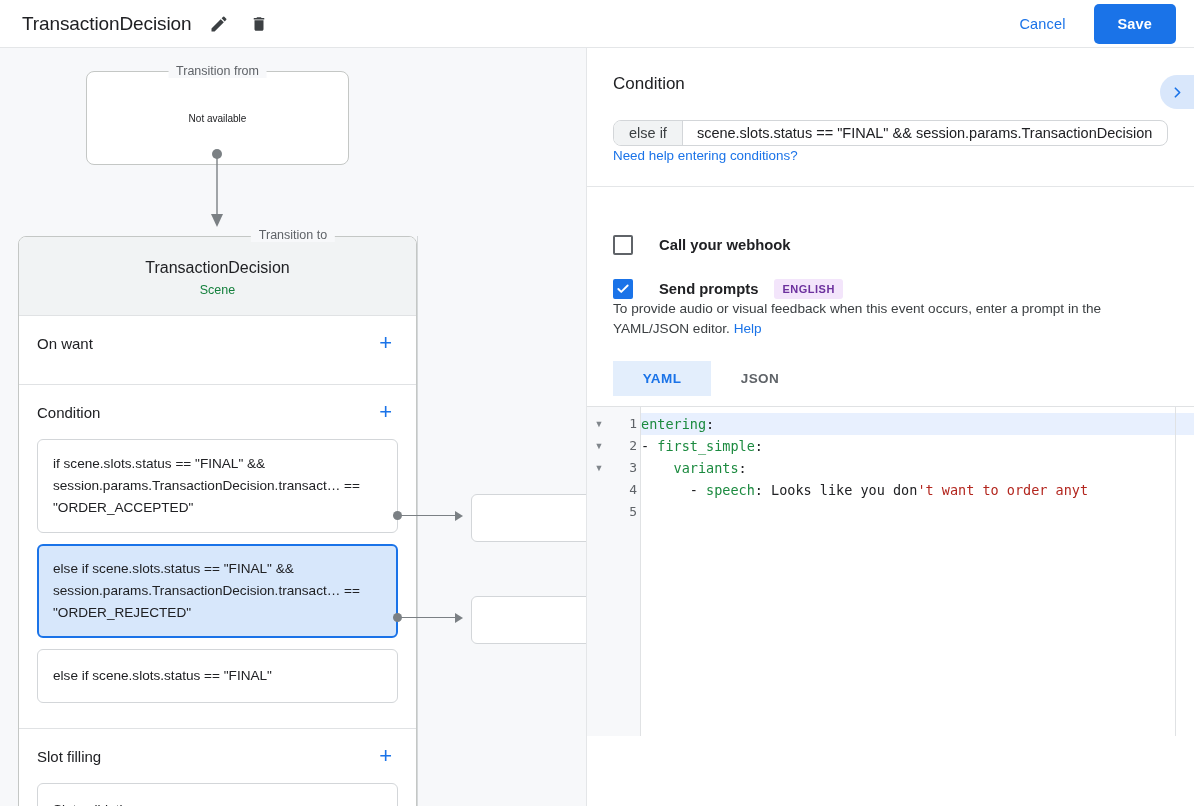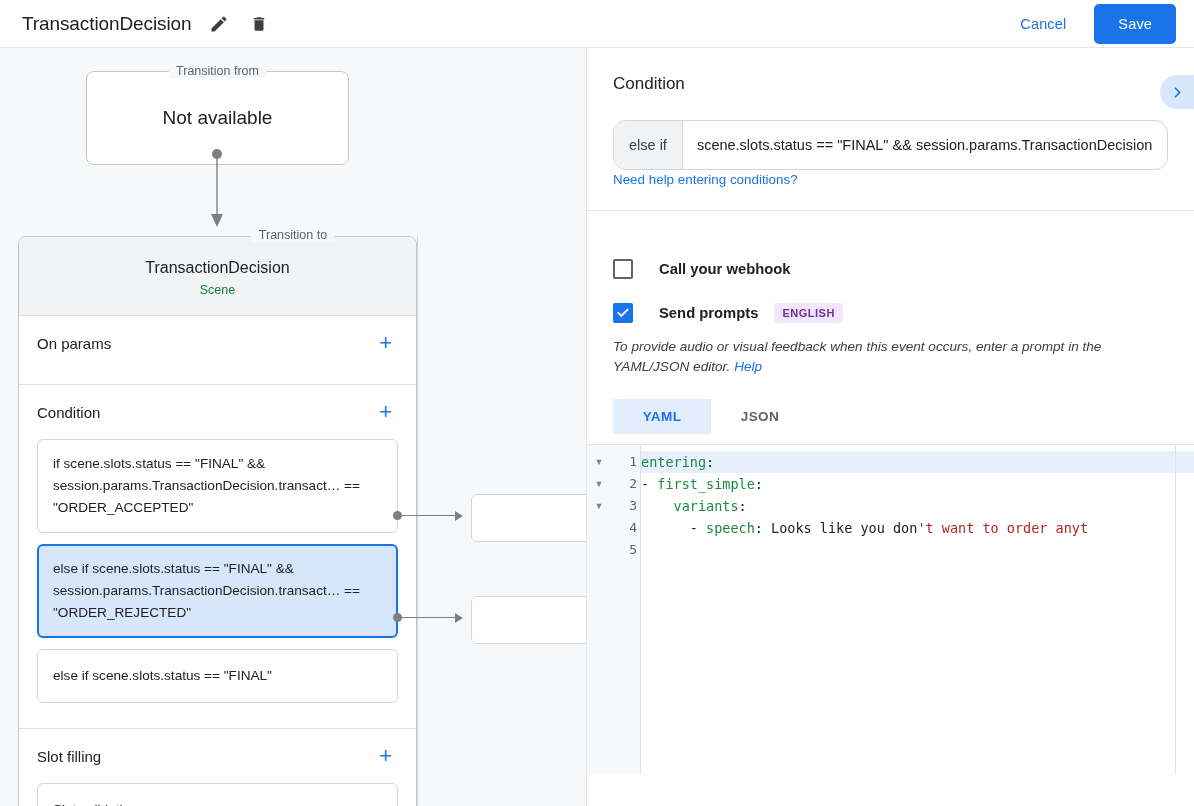--- a/index.html
+++ b/index.html
@@ -33,21 +33,21 @@
   #topbar-right {
     margin-left: auto; display: flex; align-items: center;
     padding-right: 18px;
   }
   #cancel-button {
     color: #1a73e8; font-size: 14.5px; font-weight: 500;
     background: none; border: none; cursor: pointer;
     padding: 8px 14px; letter-spacing: .15px;
   }
   #save-button {
-    background: #1a73e8; color: #fff; font-size: 14.5px; font-weight: 400;
+    background: #1a73e8; color: #fff; font-size: 14.5px; font-weight: 700;
     border: none; border-radius: 5px; cursor: pointer;
     padding: 6px 24px; height: 40px; margin-left: 14px; letter-spacing: .15px;
   }
 
   
   #canvas {
     position: absolute; top: 48px; left: 0;
     width: 586px; height: 758px;
     background: #f7f8fa;
     overflow: hidden;
@@ -69,21 +69,21 @@
     white-space: nowrap;
   }
 
   
   #transition-from {
     left: 86px; top: 23px; width: 263px; height: 94px;
   }
   #transition-from .fieldset-legend { left: 50%; transform: translateX(-50%); }
   #transition-from .body {
     height: 100%; display: flex; align-items: center; justify-content: center;
-    font-size: 19px; color: #202124;
+    font-size: 10px; color: #202124;
   }
 
   
   #arrow-from-to { position: absolute; left: 198px; top: 100px; }
 
   
   #transition-to {
     position: absolute; left: 18px; top: 188px; width: 399px;
     border: 1px solid #c4c7c5; border-radius: 8px;
     background: #ffffff; overflow: hidden;
@@ -167,22 +167,22 @@
   #collapse-pill {
     position: absolute; right: 0; top: 27px;
     width: 34px; height: 34px;
     background: #d9e7fb;
     border-radius: 17px 0 0 17px;
     display: flex; align-items: center; justify-content: center;
     cursor: pointer;
   }
   #condition-row {
     display: flex; margin-top: 26px;
-    border: 1px solid #d3d6d9; border-radius: 13px;
-    height: 50px; overflow: hidden; background: #fff;
+    border: 1px solid #d3d6d9; border-radius: 8px;
+    height: 26px; overflow: hidden; background: #fff;
   }
   #condition-prefix {
     background: #f1f3f4; border-right: 1px solid #d3d6d9;
     display: flex; align-items: center; padding: 0 15px;
     font-size: 14.5px; color: #3c4043; white-space: nowrap;
   }
   #condition-input {
     flex: 1; border: none; outline: none; padding: 0 14px;
     font-size: 14.5px; color: #202124;
     font-family: "Liberation Sans", sans-serif;
@@ -206,23 +206,22 @@
   .cb.checked { background: #1a73e8; border-color: #1a73e8; }
   .cb-label {
     margin-left: 26px; font-size: 14.8px; color: #202124; font-weight: bold;
   }
   #lang-badge {
     margin-left: 16px; background: #f3e5fb; color: #6c319e;
     font-size: 11px; font-weight: bold; letter-spacing: .5px;
     padding: 4px 8px; border-radius: 3px;
   }
   #prompt-desc {
-    margin-top: 14px; font-size: 13.6px; color: #3c4043; line-height: 20px;
+    font-size: 13.6px; color: #3c4043; line-height: 20px;
     max-width: 560px;
-    font-style: italic;
   }
   #prompt-desc a { color: #1a73e8; text-decoration: none; cursor: pointer; }
 
   
   #editor-tabs { display: flex; margin-top: 22px; }
   .ed-tab {
     font-size: 13.5px; font-weight: bold; letter-spacing: .4px;
     padding: 10px 0; width: 98px; text-align: center;
     cursor: pointer; color: #5f6368; background: transparent;
     border: none; font-family: "Liberation Sans", sans-serif;
@@ -310,21 +309,21 @@
   <div id="transition-to-legend">Transition to</div>
   <div id="transition-to">
 
     <div id="scene-header">
       <div id="scene-name">TransactionDecision</div>
       <div id="scene-type">Scene</div>
     </div>
 
     <div class="section">
       <div class="section-head">
-        <span class="section-title">On params</span>
+        <span class="section-title">On want</span>
         <button class="plus-btn">+</button>
       </div>
     </div>
 
     <div class="section">
       <div class="section-head">
         <span class="section-title">Condition</span>
         <button class="plus-btn">+</button>
       </div>
       <div class="item-box">if scene.slots.status == "FINAL" &amp;&amp; session.params.TransactionDecision.transact… == "ORDER_ACCEPTED"</div>

